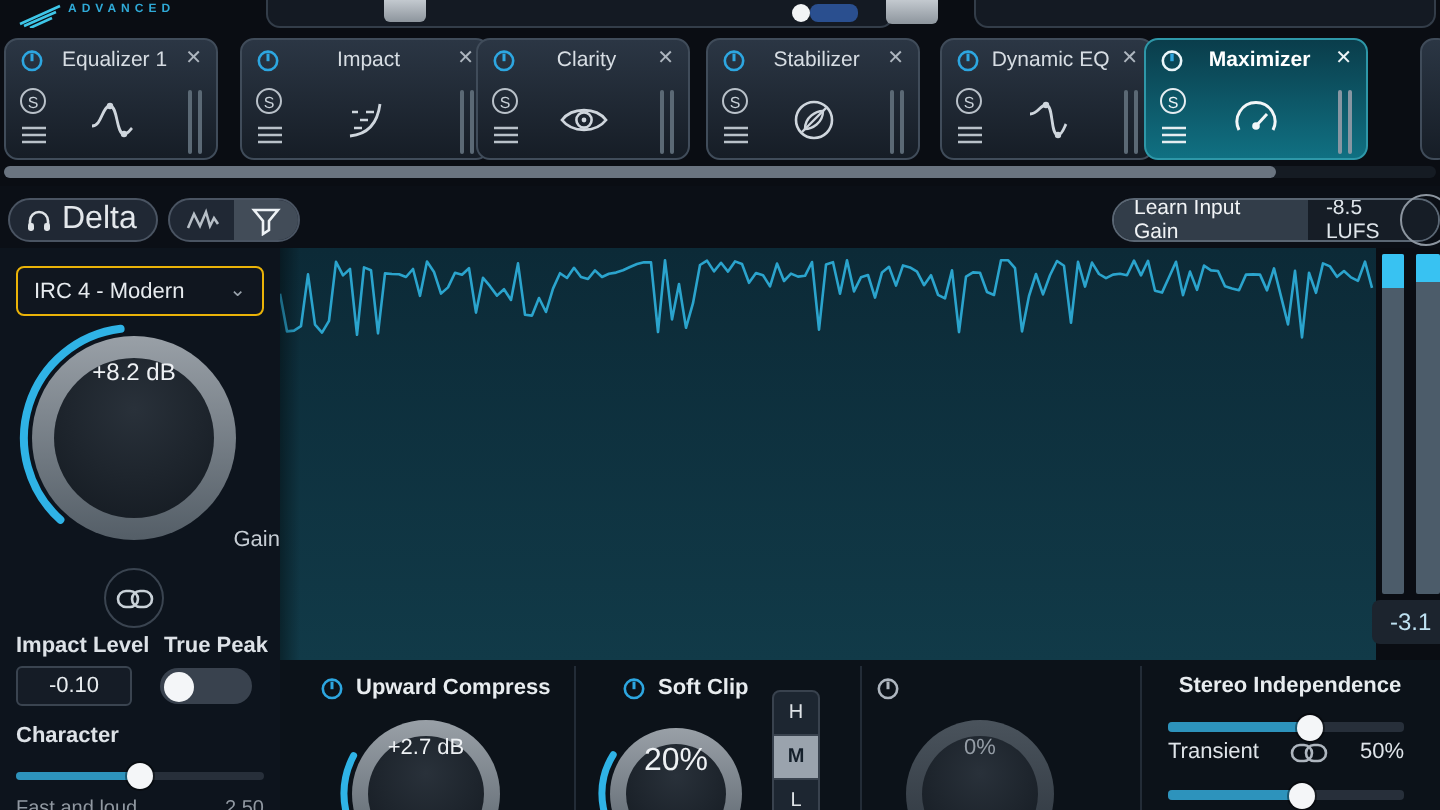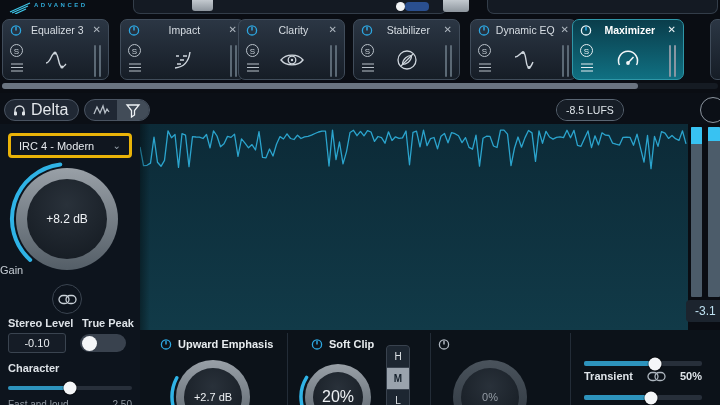--- a/index.html
+++ b/index.html
@@ -50,31 +50,31 @@
   .spectrum{left:140px;top:124px;width:548px;height:206px;
             background:linear-gradient(180deg,#0c2a37,#113a48);}
   .spectrum .edge{position:absolute;left:0;top:0;bottom:0;width:10px;
             background:linear-gradient(90deg,rgba(0,0,0,.38),rgba(0,0,0,0));}
   .meterbar{top:127px;width:11px;height:170px;background:#4c5c6a;border-radius:1px;overflow:hidden;}
   .metercap{position:absolute;left:0;top:0;width:100%;background:#38c2f2;}
   .peak-readout{left:686px;top:300px;width:40px;height:22px;background:#1c242e;border-radius:4px;
                 font-size:12px;color:#bfe2f2;display:flex;align-items:center;padding-left:9px;box-sizing:border-box;}
 
   
-  .dropdown{left:8px;top:133px;width:124px;height:25px;background:#10161f;border:3px solid #eab308;
+  .dropdown{left:8px;top:133px;width:124px;height:25px;background:#10161f;border:1px solid #eab308;
             border-radius:4px;display:flex;align-items:center;box-sizing:border-box;padding:0 8px;
             font-size:11px;color:#e6eaee;justify-content:space-between;}
   .chev{color:#9aa3ac;font-size:10px;line-height:8px;}
   .knob{border-radius:50%;}
   .knob-ring{position:absolute;inset:0;border-radius:50%;background:linear-gradient(180deg,#99a0a7,#545e67);}
   .knob-ring.dim{background:linear-gradient(180deg,#4a535c,#2b333c);}
   .knob-face{position:absolute;border-radius:50%;background:radial-gradient(circle at 50% 32%,#29313a,#131920);
-             display:flex;align-items:center;justify-content:center;}
+             display:flex;align-items:flex-start;justify-content:center;}
   .knob-val{font-size:12px;color:#eef1f4;}
-  .gain-label{left:0;top:264px;width:140px;text-align:left;font-size:11px;color:#c6cdd4;}
+  .gain-label{left:0;top:264px;width:140px;text-align:right;font-size:11px;color:#c6cdd4;}
   .link-btn{left:52px;top:284px;width:30px;height:30px;border:1.3px solid #3a4450;border-radius:50%;
             display:flex;align-items:center;justify-content:center;box-sizing:border-box;}
   .lp-lab{font-size:11px;font-weight:bold;color:#dde2e7;}
   .value-box{left:8px;top:333px;width:58px;height:20px;background:#151c26;border:1px solid #3a4450;
              border-radius:3px;font-size:11px;color:#e8ecef;display:flex;align-items:center;justify-content:center;box-sizing:border-box;}
   .toggle{left:80px;top:334px;width:46px;height:18px;background:#39424e;border-radius:9px;}
   .toggle-knob{position:absolute;left:2px;top:1.5px;width:15px;height:15px;background:#f4f6f8;border-radius:50%;}
   .slider-track{height:4px;background:#272f3a;border-radius:2px;}
   .slider-fill{position:absolute;left:0;top:0;height:100%;background:#2d93bc;border-radius:2px;}
   .slider-thumb{position:absolute;top:50%;transform:translate(-50%,-50%);width:13px;height:13px;
@@ -86,21 +86,21 @@
   .bottom-strip{left:140px;top:330px;width:580px;height:75px;background:#0c1219;}
   .vdiv{top:333px;width:1px;height:72px;background:#232c37;}
   .sect-head{top:338px;display:flex;align-items:center;gap:6px;font-size:11px;font-weight:bold;color:#e8ecef;white-space:nowrap;}
   .dim-val{color:#949ca5;}
   .hml{left:386px;top:345px;width:22px;border:1px solid #39424e;border-radius:4px;overflow:hidden;
        display:flex;flex-direction:column;background:#39424e;gap:1px;}
   .hml button{all:unset;height:21px;text-align:center;font-size:10px;color:#dfe3e7;background:#1d2631;font-family:inherit;}
   .hml button.sel{background:#9aa3ad;color:#15202b;font-weight:bold;}
   .si-title{left:570px;top:337px;width:150px;text-align:center;font-size:11px;font-weight:bold;color:#e8ecef;}
   .si-row{left:584px;top:370px;width:118px;display:flex;align-items:center;justify-content:space-between;
-          font-size:11px;color:#dfe4e9;font-weight:bold;}
+          font-size:11px;color:#dfe4e9;}
   .overlay{left:0;top:0;pointer-events:none;z-index:60;}
 </style>
 </head>
 <body>
 
 <div id="app">
 
   <div class="abs topbar">
     <svg class="abs" style="left:8px;top:1px" width="24" height="13" viewBox="0 0 24 13">
       <path d="M2,11 L22,2 M4,12 L20,5 M7,13 L18,8" stroke="#3ec6e8" stroke-width="1.3" fill="none"></path>
@@ -113,21 +113,21 @@
     <div class="abs tb-light" style="left:443px;top:0;width:26px;height:12px"></div>
     <div class="abs tb-box" style="left:487px;top:0;width:229px;height:13px"></div>
   </div>
 
   <div class="abs card" style="left:2px;width:107px">
     <div class="mc-head">
       <svg width="12" height="12" viewBox="0 0 12 12">
         <circle cx="6" cy="6.4" r="4.6" stroke="#2da6e0" stroke-width="1.3" fill="none"></circle>
         <line x1="6" y1="2.8" x2="6" y2="6.6" stroke="#2da6e0" stroke-width="1.5"></line>
       </svg>
-      <span class="mc-title">Equalizer 3</span>
+      <span class="mc-title">Equalizer 1</span>
       <span class="mc-close">✕</span>
     </div>
     <div class="mc-left">
       <div class="s-icon">S</div>
       <svg width="12" height="9" viewBox="0 0 12 9">
         <path d="M0,1 h12 M0,4.5 h12 M0,8 h12" stroke="#b9c1c9" stroke-width="1.2"></path>
       </svg>
     </div>
     <svg class="mc-glyph" width="24" height="24" viewBox="0 0 24 24">
       <path d="M2,15 C7,15 7,5 11,5 C15,5 14,19 18,19 C20,19 21,17 22,16" stroke="#cfd6dd" stroke-width="1.4" fill="none"></path>
@@ -280,20 +280,21 @@
       </svg>
     </div>
     <div class="vt-seg sel">
       <svg width="16" height="15" viewBox="0 0 16 15">
         <path d="M2,2 h12 l-4.5,5.5 v4.5 l-3,2 v-6.5 Z" stroke="#eef2f5" stroke-width="1.3" fill="none"></path>
       </svg>
     </div>
   </div>
 
   <div class="abs pill learn-pill">
+    <div class="learn-label">Learn Input Gain</div>
     <div class="lufs-value">-8.5 LUFS</div>
   </div>
   <div class="abs history-btn"></div>
 
   <div class="abs left-panel"></div>
 
   <div class="abs dropdown">
     <span>IRC 4 - Modern</span>
     <span class="chev">⌄</span>
   </div>
@@ -306,21 +307,21 @@
   </div>
   <div class="abs gain-label">Gain</div>
 
   <div class="abs link-btn">
     <svg width="19" height="11" viewBox="0 0 19 11">
       <rect x="1" y="1.5" width="10" height="8" rx="4" stroke="#c9d1d8" stroke-width="1.3" fill="none"></rect>
       <rect x="8" y="1.5" width="10" height="8" rx="4" stroke="#c9d1d8" stroke-width="1.3" fill="none"></rect>
     </svg>
   </div>
 
-  <span class="abs lp-lab" style="left:8px;top:317px">Stereo Level</span>
+  <span class="abs lp-lab" style="left:8px;top:317px">Impact Level</span>
   <span class="abs lp-lab" style="left:82px;top:317px">True Peak</span>
 
   <div class="abs value-box">-0.10</div>
   <div class="abs toggle">
     <div class="toggle-knob"></div>
   </div>
 
   <span class="abs lp-lab" style="left:8px;top:362px">Character</span>
   <div class="abs slider-track" style="left:8px;top:386px;width:124px">
     <div class="slider-fill" style="width:50%"></div>
@@ -349,21 +350,21 @@
   <div class="abs bottom-strip"></div>
   <div class="abs vdiv" style="left:287px"></div>
   <div class="abs vdiv" style="left:430px"></div>
   <div class="abs vdiv" style="left:570px"></div>
 
   <div class="abs sect-head" style="left:160px">
     <svg width="12" height="12" viewBox="0 0 12 12">
       <circle cx="6" cy="6.4" r="4.6" stroke="#2da6e0" stroke-width="1.3" fill="none"></circle>
       <line x1="6" y1="2.8" x2="6" y2="6.6" stroke="#2da6e0" stroke-width="1.5"></line>
     </svg>
-    <span>Upward Emphasis</span>
+    <span>Upward Compress</span>
   </div>
   <div class="abs knob" style="left:176px;top:360px;width:74px;height:74px">
     <div class="knob-ring"></div>
     <div class="knob-face" style="inset:8px">
       <span class="knob-val" style="font-size:11px">+2.7 dB</span>
     </div>
   </div>
 
   <div class="abs sect-head" style="left:311px">
     <svg width="12" height="12" viewBox="0 0 12 12">
@@ -390,20 +391,21 @@
       <line x1="6" y1="2.8" x2="6" y2="6.6" stroke="#aeb6bf" stroke-width="1.5"></line>
     </svg>
   </div>
   <div class="abs knob" style="left:453px;top:360px;width:74px;height:74px">
     <div class="knob-ring dim"></div>
     <div class="knob-face" style="inset:8px">
       <span class="knob-val dim-val" style="font-size:11px">0%</span>
     </div>
   </div>
 
+  <div class="abs si-title">Stereo Independence</div>
   <div class="abs slider-track" style="left:584px;top:361px;width:118px;height:5px">
     <div class="slider-fill" style="width:60%"></div>
     <div class="slider-thumb" style="left:60%"></div>
   </div>
   <div class="abs si-row">
     <span>Transient</span>
     <svg width="19" height="11" viewBox="0 0 19 11">
       <rect x="1" y="1.5" width="10" height="8" rx="4" stroke="#aeb6bf" stroke-width="1.3" fill="none"></rect>
       <rect x="8" y="1.5" width="10" height="8" rx="4" stroke="#aeb6bf" stroke-width="1.3" fill="none"></rect>
     </svg>

